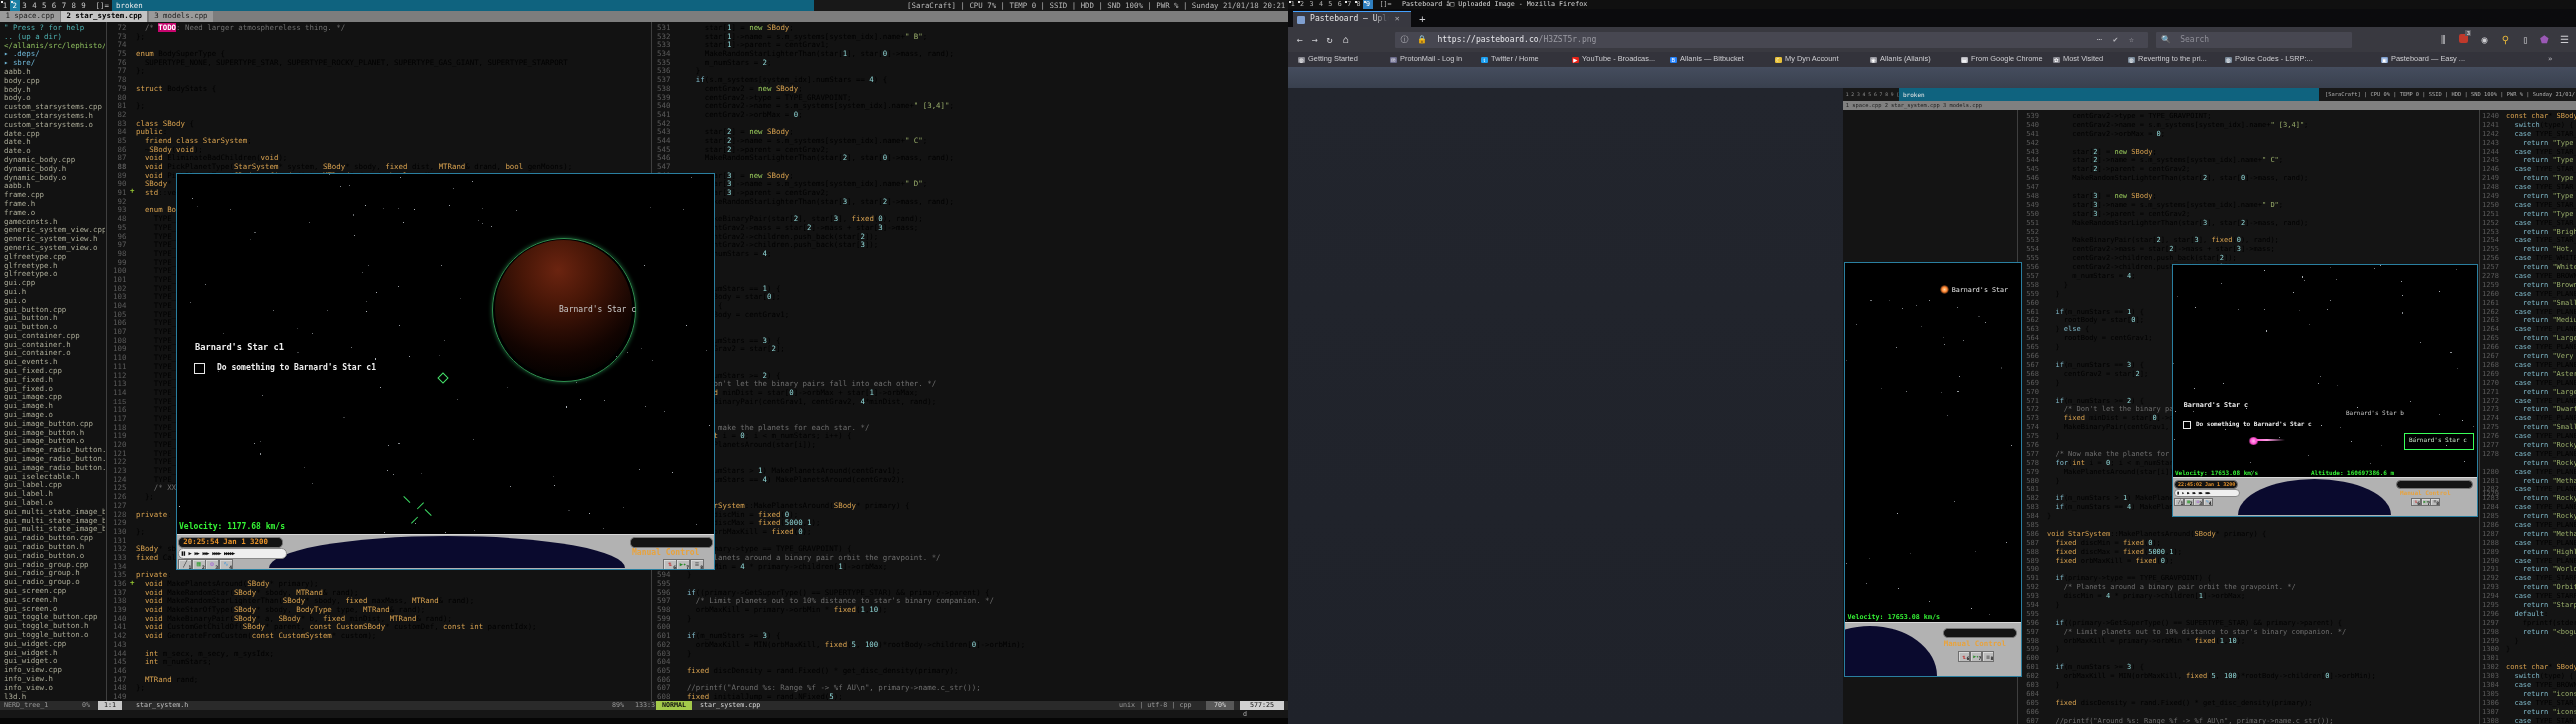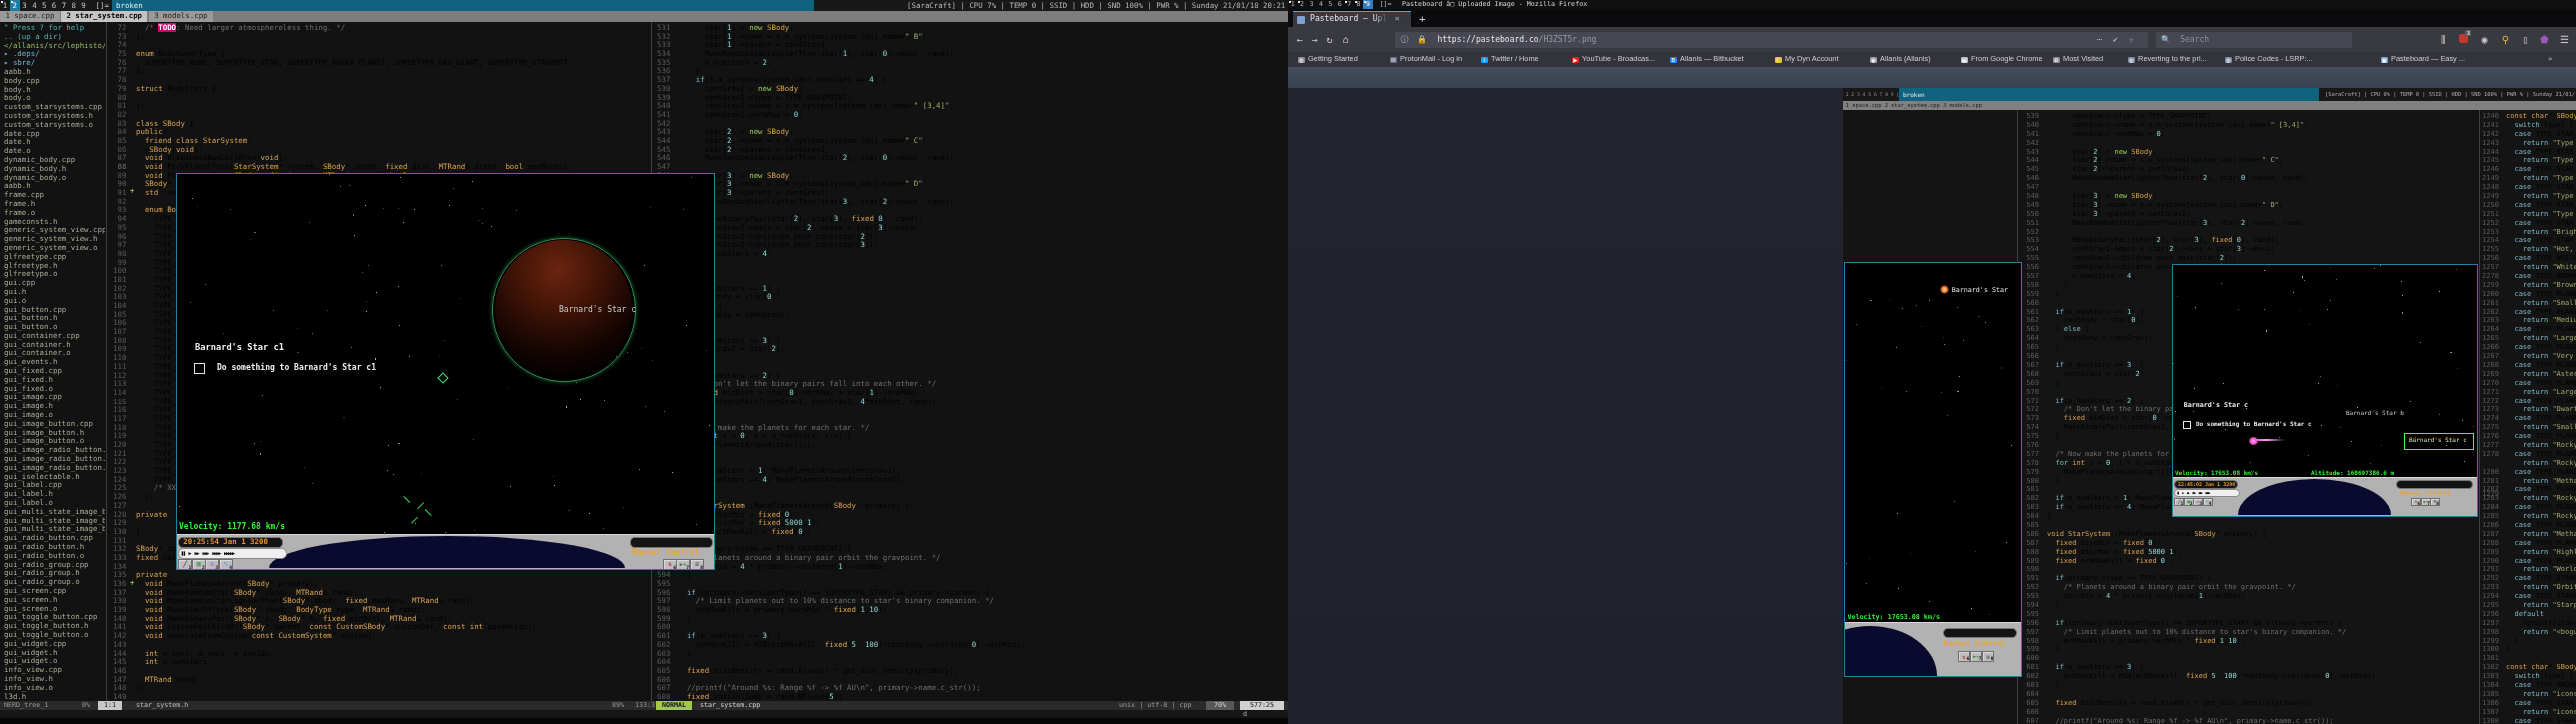--- a/index.html
+++ b/index.html
@@ -227,21 +227,21 @@
             <div class="coderow"><span class="lnum" style="width:17.4px;">84</span></div>
             <div class="coderow"><span class="lnum" style="width:17.4px;">85</span></div>
             <div class="coderow"><span class="lnum" style="width:17.4px;">86</span></div>
             <div class="coderow"><span class="lnum" style="width:17.4px;">87</span></div>
             <div class="coderow"><span class="lnum" style="width:17.4px;font-weight:bold;">88</span></div>
             <div class="coderow"><span class="lnum" style="width:17.4px;">89</span></div>
             <div class="coderow"><span class="lnum" style="width:17.4px;">90</span></div>
             <div class="coderow"><span class="lnum" style="width:17.4px;">91</span></div>
             <div class="coderow"><span class="lnum" style="width:17.4px;">92</span></div>
             <div class="coderow"><span class="lnum" style="width:17.4px;">93</span></div>
-            <div class="coderow"><span class="lnum" style="width:17.4px;">94</span></div>
+            <div class="coderow"><span class="lnum" style="width:17.4px;">48</span></div>
             <div class="coderow"><span class="lnum" style="width:17.4px;">95</span></div>
             <div class="coderow"><span class="lnum" style="width:17.4px;">96</span></div>
             <div class="coderow"><span class="lnum" style="width:17.4px;">97</span></div>
             <div class="coderow"><span class="lnum" style="width:17.4px;">98</span></div>
             <div class="coderow"><span class="lnum" style="width:17.4px;">99</span></div>
             <div class="coderow"><span class="lnum" style="width:17.4px;">100</span></div>
             <div class="coderow"><span class="lnum" style="width:17.4px;">101</span></div>
             <div class="coderow"><span class="lnum" style="width:17.4px;">102</span></div>
             <div class="coderow"><span class="lnum" style="width:17.4px;">103</span></div>
             <div class="coderow"><span class="lnum" style="width:17.4px;">104</span></div>

